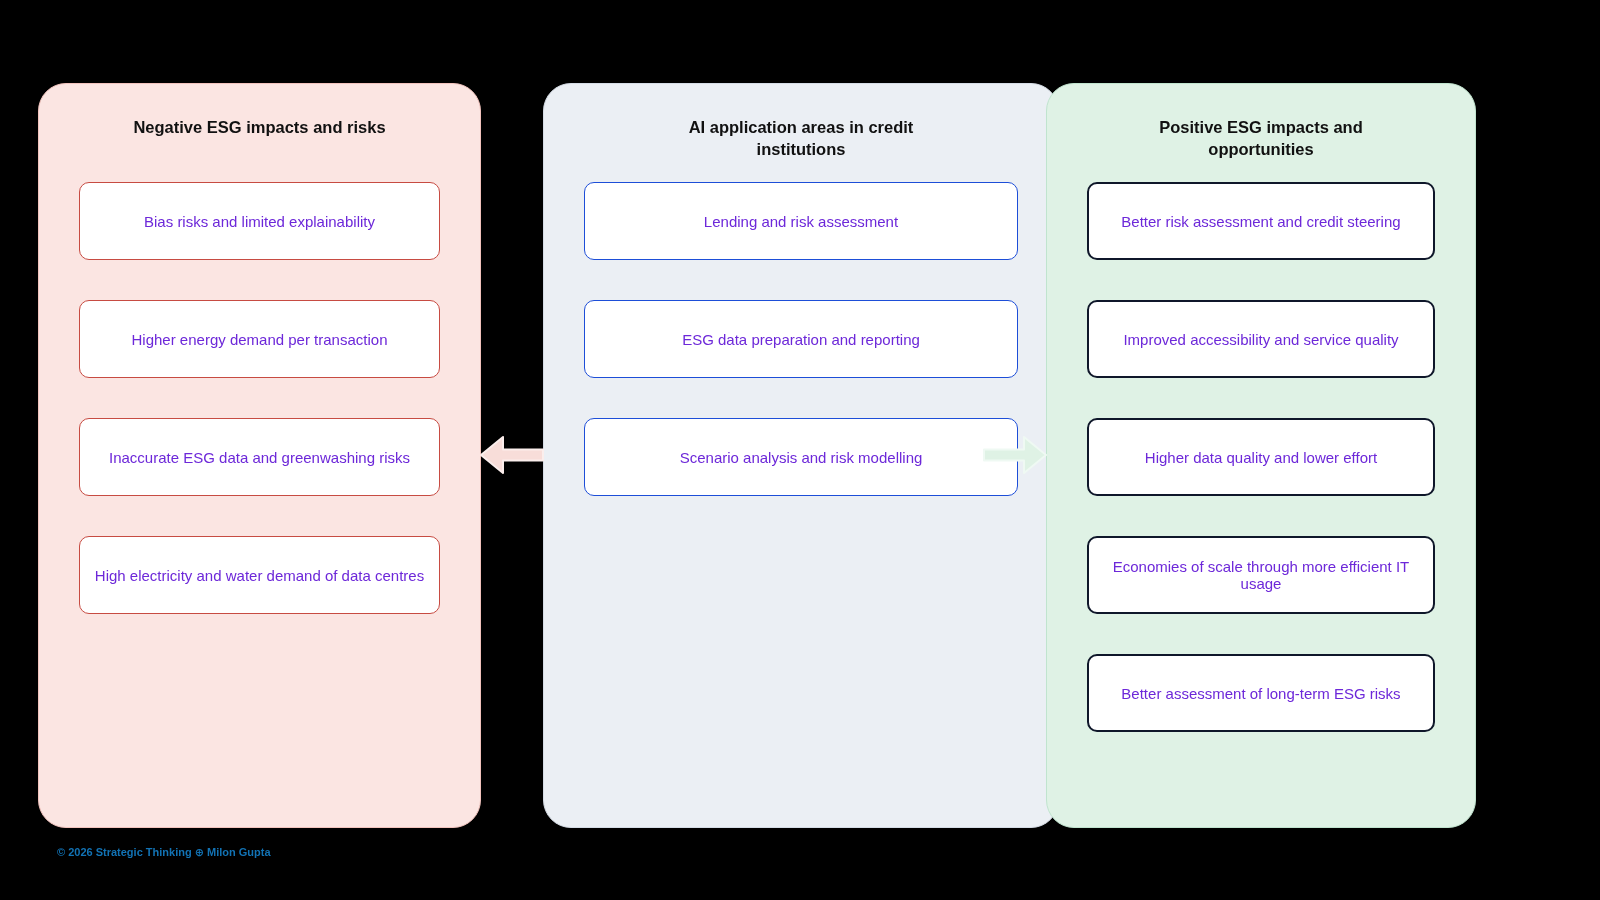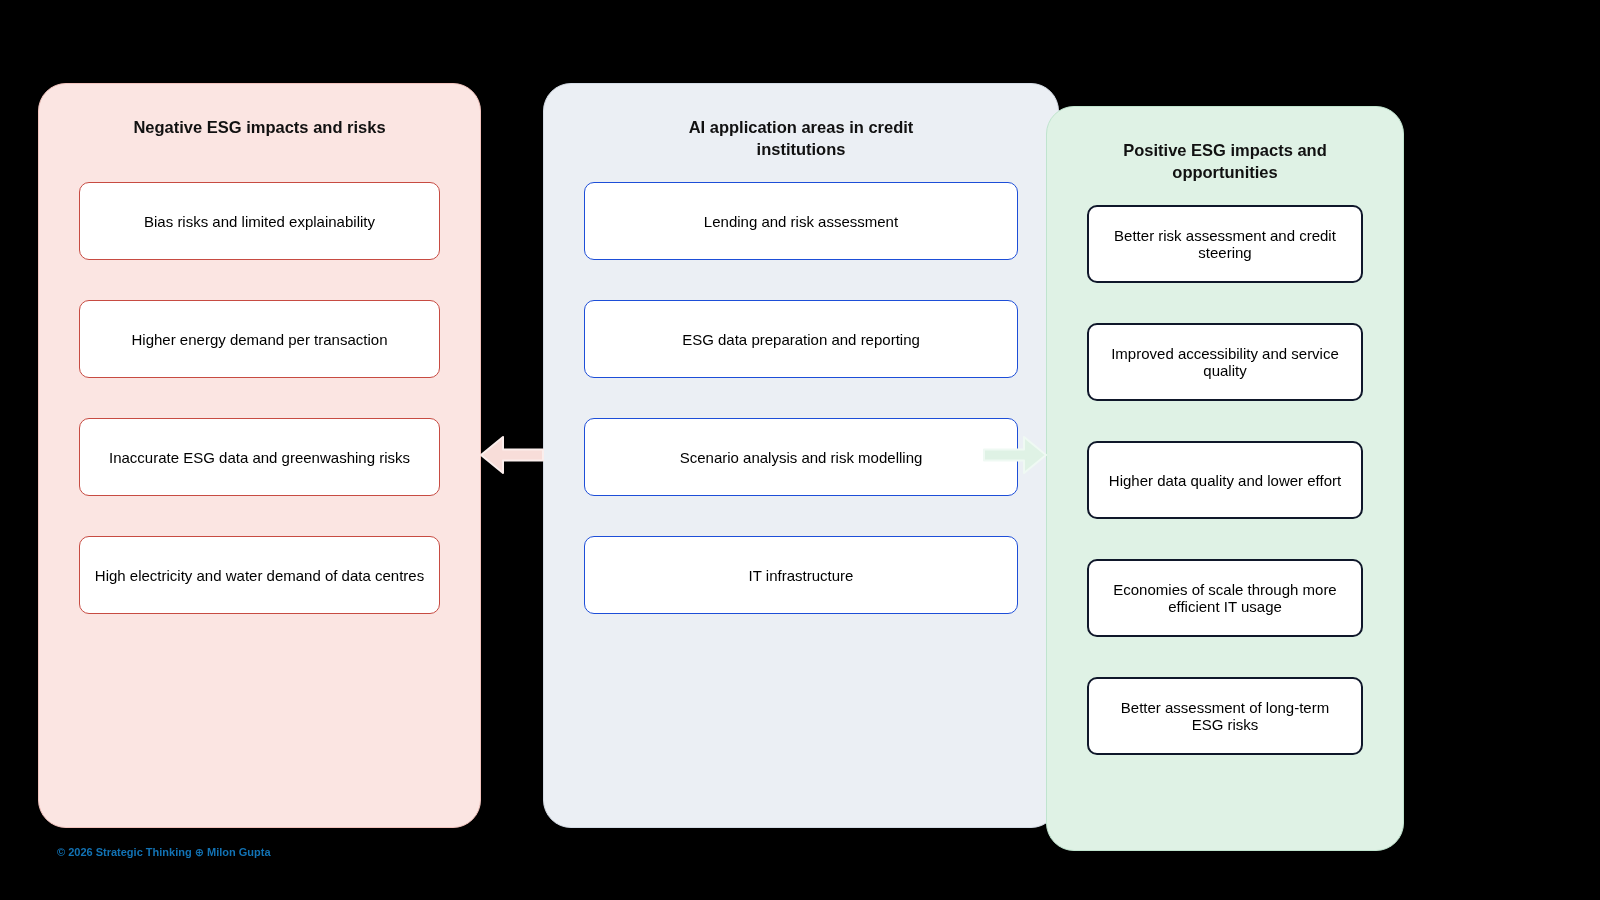--- a/index.html
+++ b/index.html
@@ -22,24 +22,23 @@
     left:38px;width:443px;
     background:#FBE5E2;
     border:1px solid #F2C3BD;
   }
   .panel-ai{
     left:543px;width:516px;
     background:#EBEFF4;
     border:1px solid #D5DCE5;
   }
   .panel-positive{
-    left:1046px;width:358px;
+    left:1046px;width:430px;
     background:#DFF2E5;
     border:1px solid #C0E4CE;
-    margin-top:23px;
   }
   .panel-title{
     position:absolute;
     top:32px;left:0;right:0;
     text-align:center;
     font-weight:bold;
     font-size:16.5px;
     line-height:1.35;
     color:#111111;
     margin:0 auto;
@@ -54,21 +53,21 @@
   }
   .node{
     height:78px;
     background:#FFFFFF;
     border-radius:10px;
     display:flex;
     align-items:center;
     justify-content:center;
     text-align:center;
     font-size:15px;
-    color:#000000;
+    color:#6d28d9;
     padding:0 14px;
     box-sizing:border-box;
   }
   .panel-negative .node{border:1px solid #C74B42;}
   .panel-ai .node{border:1px solid #1d4ed8;}
   .panel-positive .node{border:2px solid #0f172a;}
   .arrow-svg{position:absolute;top:425px;height:60px;}
   .arrow-left-svg{left:480px;width:64px;}
   .arrow-right-svg{left:982px;width:65px;}
   .arrow-left-svg polygon{stroke:#FBEEEC;stroke-width:2;stroke-linejoin:round;}
@@ -97,21 +96,20 @@
       <div class="node">High electricity and water demand of data centres</div>
     </div>
   </section>
 
   <section class="panel panel-ai">
     <h2 class="panel-title">AI application areas in credit institutions</h2>
     <div class="boxes">
       <div class="node">Lending and risk assessment</div>
       <div class="node">ESG data preparation and reporting</div>
       <div class="node">Scenario analysis and risk modelling</div>
-      <div class="node">IT infrastructure</div>
     </div>
   </section>
 
   <section class="panel panel-positive">
     <h2 class="panel-title">Positive ESG impacts and opportunities</h2>
     <div class="boxes">
       <div class="node">Better risk assessment and credit steering</div>
       <div class="node">Improved accessibility and service quality</div>
       <div class="node">Higher data quality and lower effort</div>
       <div class="node">Economies of scale through more efficient IT usage</div>

